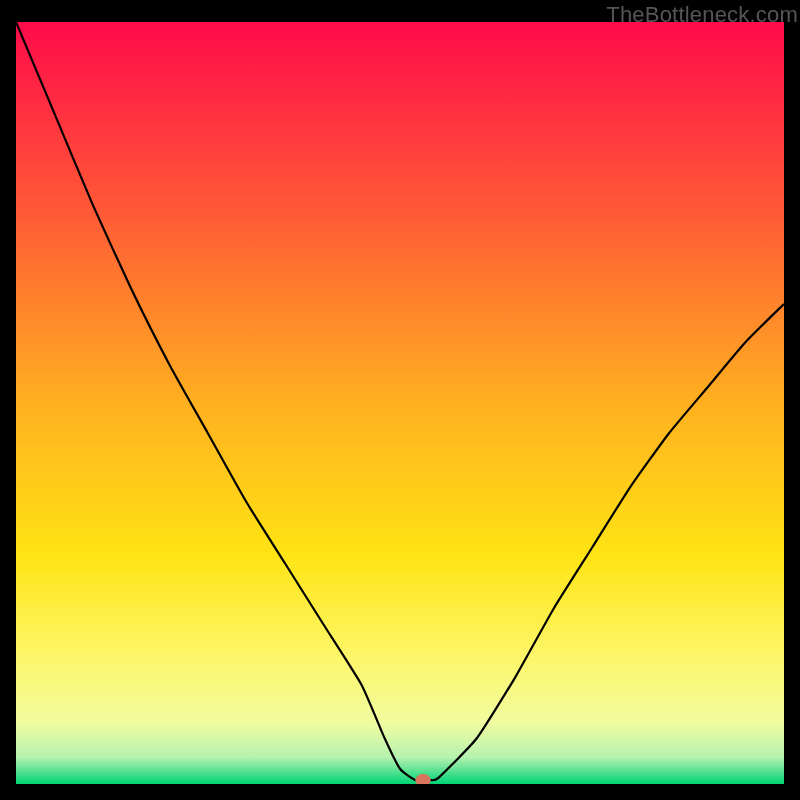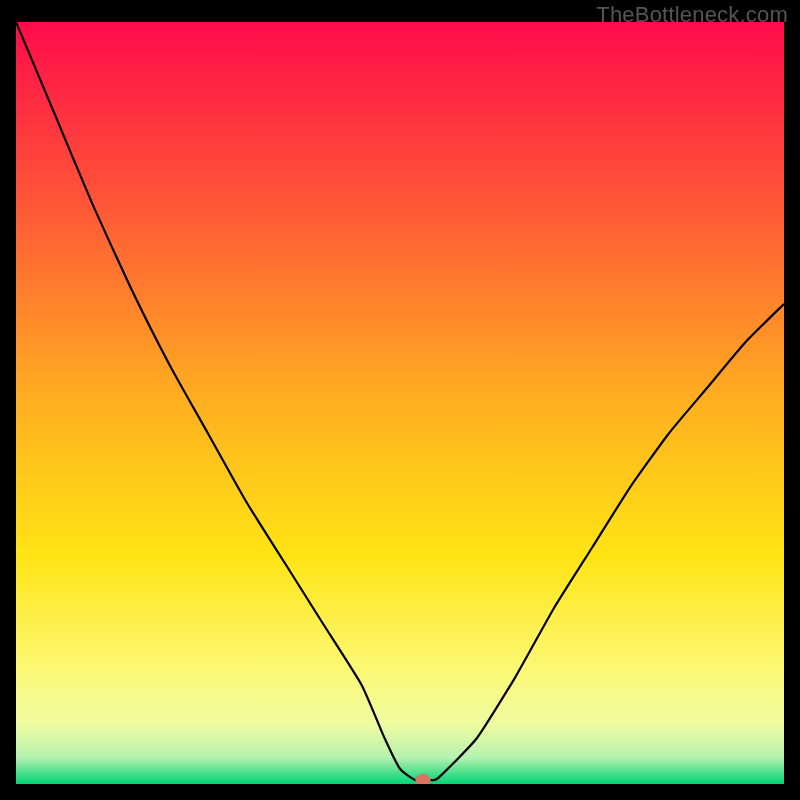--- a/index.html
+++ b/index.html
@@ -12,21 +12,21 @@
   }
   .outer {
     position: relative;
     width: 800px;
     height: 800px;
     background: #000;
   }
   .watermark {
     position: absolute;
     top: 2px;
-    right: 12px;
+    right: 2px;
     color: #555;
     font-family: Arial, Helvetica, sans-serif;
     font-size: 22px;
     font-weight: 500;
     letter-spacing: 0.2px;
     z-index: 10;
     user-select: none;
   }
   svg.plot {
     position: absolute;

